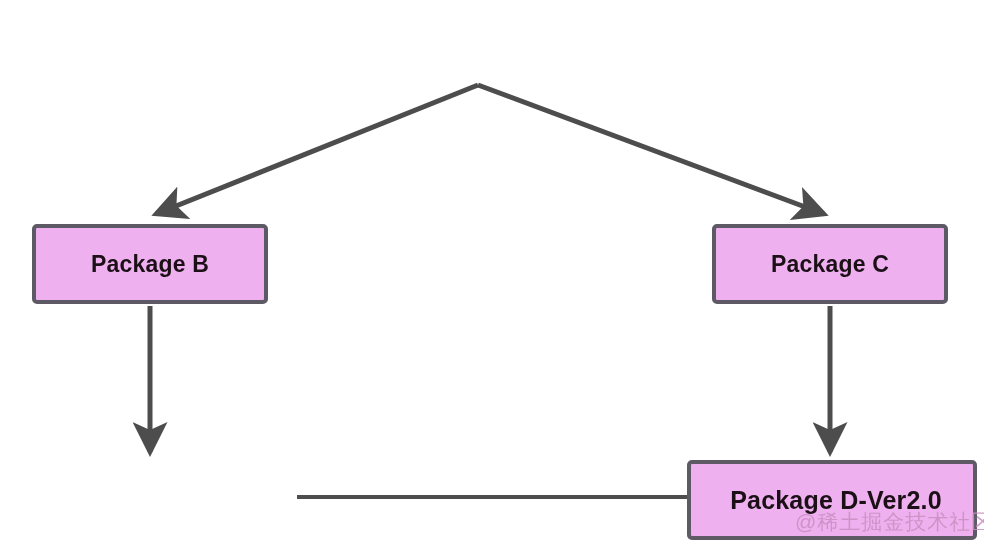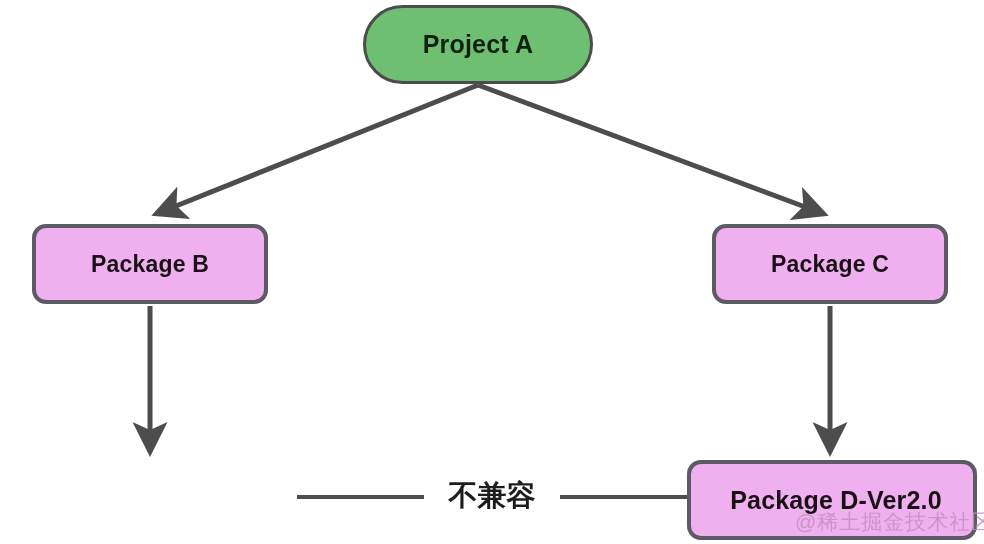--- a/index.html
+++ b/index.html
@@ -43,21 +43,21 @@
     height: 79px;
     background: #6FBF73;
     border: 3px solid #4C4C4C;
     border-radius: 40px;
     font-size: 25px;
     color: #102011;
   }
   .node-pkg {
     background: #EFB0EF;
     border: 4px solid #5D5A66;
-    border-radius: 14px;
+    border-radius: 5px;
     font-size: 23px;
   }
   .node-b {
     left: 32px;
     top: 224px;
     width: 236px;
     height: 80px;
   }
   .node-c {
     left: 712px;
@@ -125,36 +125,30 @@
 
     <line x1="478" y1="85" x2="824" y2="214" stroke="#4D4D4D" stroke-width="5" marker-end="url(#arrowhead)"></line>
 
     <line x1="150" y1="306" x2="150" y2="452" stroke="#4D4D4D" stroke-width="5" marker-end="url(#arrowhead)"></line>
 
     <line x1="830" y1="306" x2="830" y2="452" stroke="#4D4D4D" stroke-width="5" marker-end="url(#arrowhead)"></line>
 
     <line x1="297" y1="497" x2="687" y2="497" stroke="#4D4D4D" stroke-width="4"></line>
   </svg>
 
-  <div class="node node-root">
-    <span>Project A</span>
-  </div>
 
   <div class="node node-pkg node-b">
     <span>Package B</span>
   </div>
 
   <div class="node node-pkg node-c">
     <span>Package C</span>
   </div>
 
 
   <div class="node node-pkg node-d2">
     <span>Package D-Ver2.0</span>
   </div>
 
-  <div class="edge-label">
-    <span>不兼容</span>
-  </div>
 
   <div class="watermark">@稀土掘金技术社区</div>
 
 </div>
 
 </body></html>

